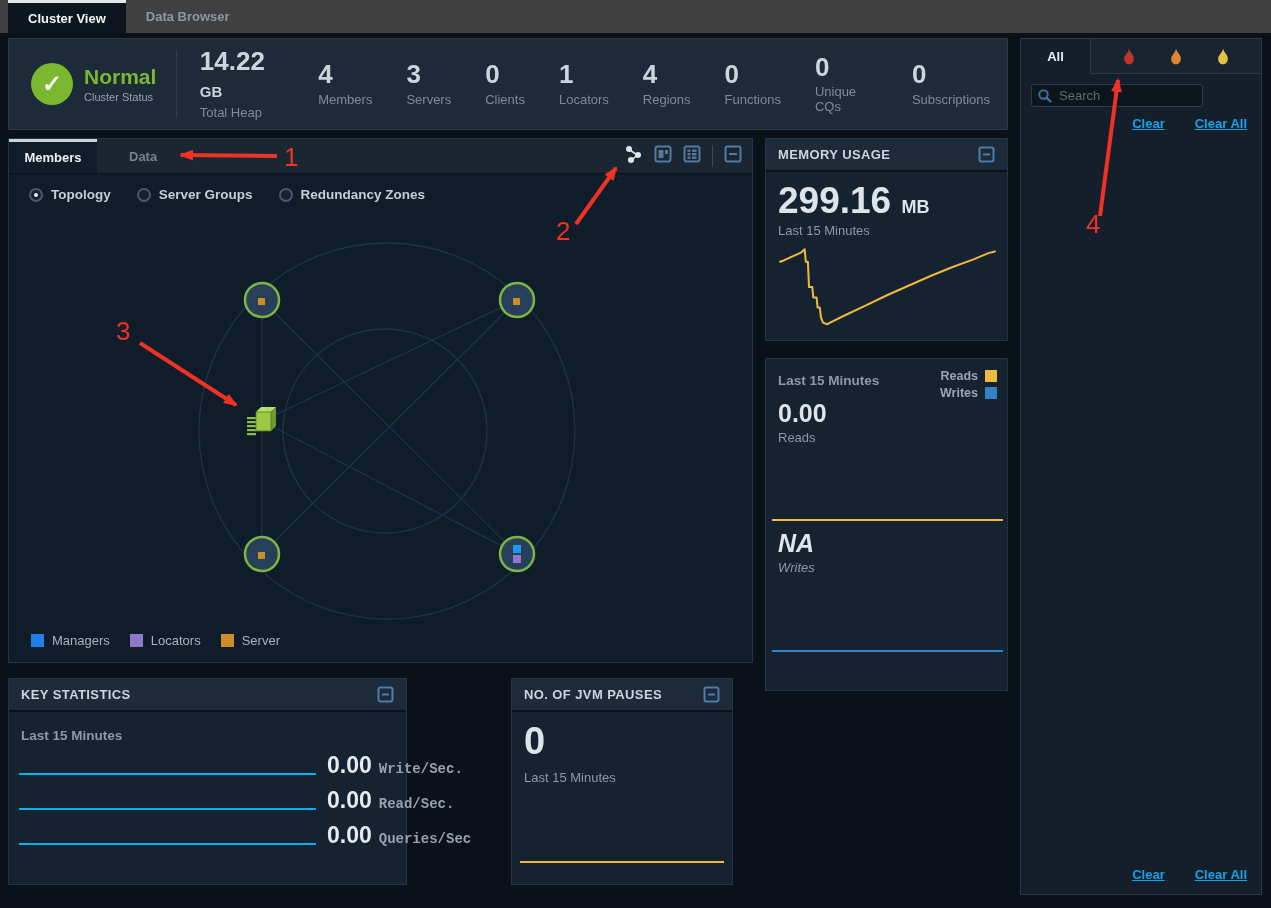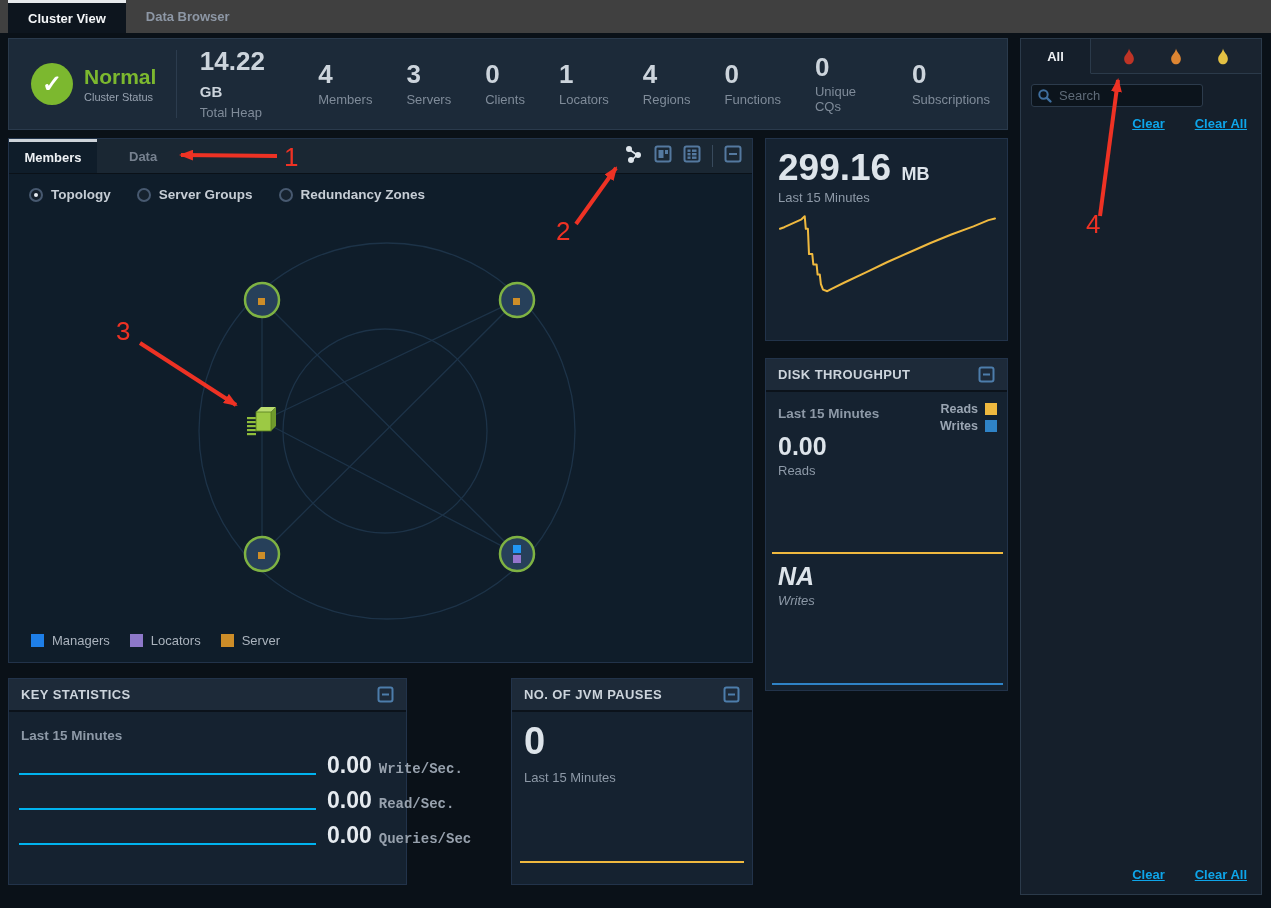--- a/index.html
+++ b/index.html
@@ -80,21 +80,21 @@
   .flat-line { position:absolute; height:2px; }
   
   .panel-keystats { left:8px; top:678px; width:399px; height:207px; }
   .ks-body { position:relative; height:171px; }
   .ks-sub { position:absolute; left:12px; top:16px; color:#8d99a7; font-size:13.5px; font-weight:bold; }
   .ks-line { position:absolute; left:10px; width:297px; height:2px; }
   .ks-val { position:absolute; left:318px; display:flex; align-items:baseline; gap:7px; }
   .ks-num { color:#e6ebf0; font-size:23px; font-weight:bold; }
   .ks-lab { color:#97a1ad; font-size:14px; font-weight:bold;font-family:Liberation Mono, monospace; }
   
-  .panel-jvm { left:511px; top:678px; width:242px; height:207px; }
+  .panel-jvm { left:511px; top:678px; width:222px; height:207px; }
   .jvm-body { position:relative; height:171px; }
   .jvm-zero { position:absolute; left:12px; top:8px; color:#dde4ea; font-size:38px; font-weight:bold; }
   .jvm-sub { position:absolute; left:12px; top:58px; color:#8d99a7; font-size:13px; }
   
   .sidebar { position:absolute; left:1020px; top:38px; width:242px; height:857px;
              background:#151f2b; border:1px solid #2b3a4a; }
   .sidebar-tabs { height:35px; display:flex; background:#1a2430; border-bottom:1px solid #2b3a4a; }
   .sb-tab-all { width:70px; margin-left:0; display:flex; align-items:center; justify-content:center;
                 background:#151f2b; color:#eef1f4; font-size:13px; font-weight:bold;
                 border-right:1px solid #2b3a4a; margin-bottom:-1px; border-bottom:1px solid #151f2b; }
@@ -267,40 +267,40 @@
       <span class="legend-label">Locators</span>
     </div>
     <div class="legend-item">
       <span class="legend-swatch" style="background-color: rgb(205, 141, 40);"></span>
       <span class="legend-label">Server</span>
     </div>
   </div>
 </div>
 
 <div class="widget panel-memory">
+  <div class="widget-header">
+    <span class="widget-title">MEMORY USAGE</span>
+    <span class="collapse-btn">
+      <svg width="17" height="17" viewBox="0 0 17 17">
+        <rect x="1.5" y="1.5" width="14" height="14" rx="2" fill="none" stroke="#4d7dab" stroke-width="2"></rect>
+        <line x1="5" y1="8.5" x2="12" y2="8.5" stroke="#4d7dab" stroke-width="2"></line>
+      </svg>
+    </span>
+  </div>
   <div class="mem-body">
     <div class="big-value"><span>299.16</span>
       <span class="unit">MB</span></div>
     <div class="sub-label">Last 15 Minutes</div>
     <svg id="memory-spark" width="219" height="83" viewBox="0 0 219 83" style="margin-top:6px">
         <polyline points="2.0,17.8 6.3,16.2 23.5,8.3 26.7,5.2 27.8,17.8 29.9,17.8 31.0,43.1 34.3,43.1 35.3,53.4 38.6,53.4 39.6,63.6 41.8,63.6 42.9,73.1 45.0,78.6 49.3,80.2 53.6,77.8 66.5,71.5 88.0,61.3 109.5,51.0 131.0,41.5 152.5,32.0 174.0,23.3 195.5,15.4 210.5,9.1 217.0,7.5" fill="none" stroke="#efb93f" stroke-width="2" stroke-linejoin="round" stroke-linecap="round"></polyline>
       </svg>
   </div>
 </div>
 
 <div class="widget panel-disk">
-  <div class="widget-header">
-    <span class="widget-title">DISK THROUGHPUT</span>
-    <span class="collapse-btn">
-      <svg width="17" height="17" viewBox="0 0 17 17">
-        <rect x="1.5" y="1.5" width="14" height="14" rx="2" fill="none" stroke="#4d7dab" stroke-width="2"></rect>
-        <line x1="5" y1="8.5" x2="12" y2="8.5" stroke="#4d7dab" stroke-width="2"></line>
-      </svg>
-    </span>
-  </div>
   <div class="disk-body">
     <div class="disk-sub">Last 15 Minutes</div>
     <div class="disk-legend">
       <div class="row">
           <span class="txt">Reads</span>
         <span class="sw" style="background-color: rgb(239, 185, 63);"></span>
         </div>
       <div class="row">
           <span class="txt">Writes</span>
         <span class="sw" style="background-color: rgb(47, 131, 198);"></span>

